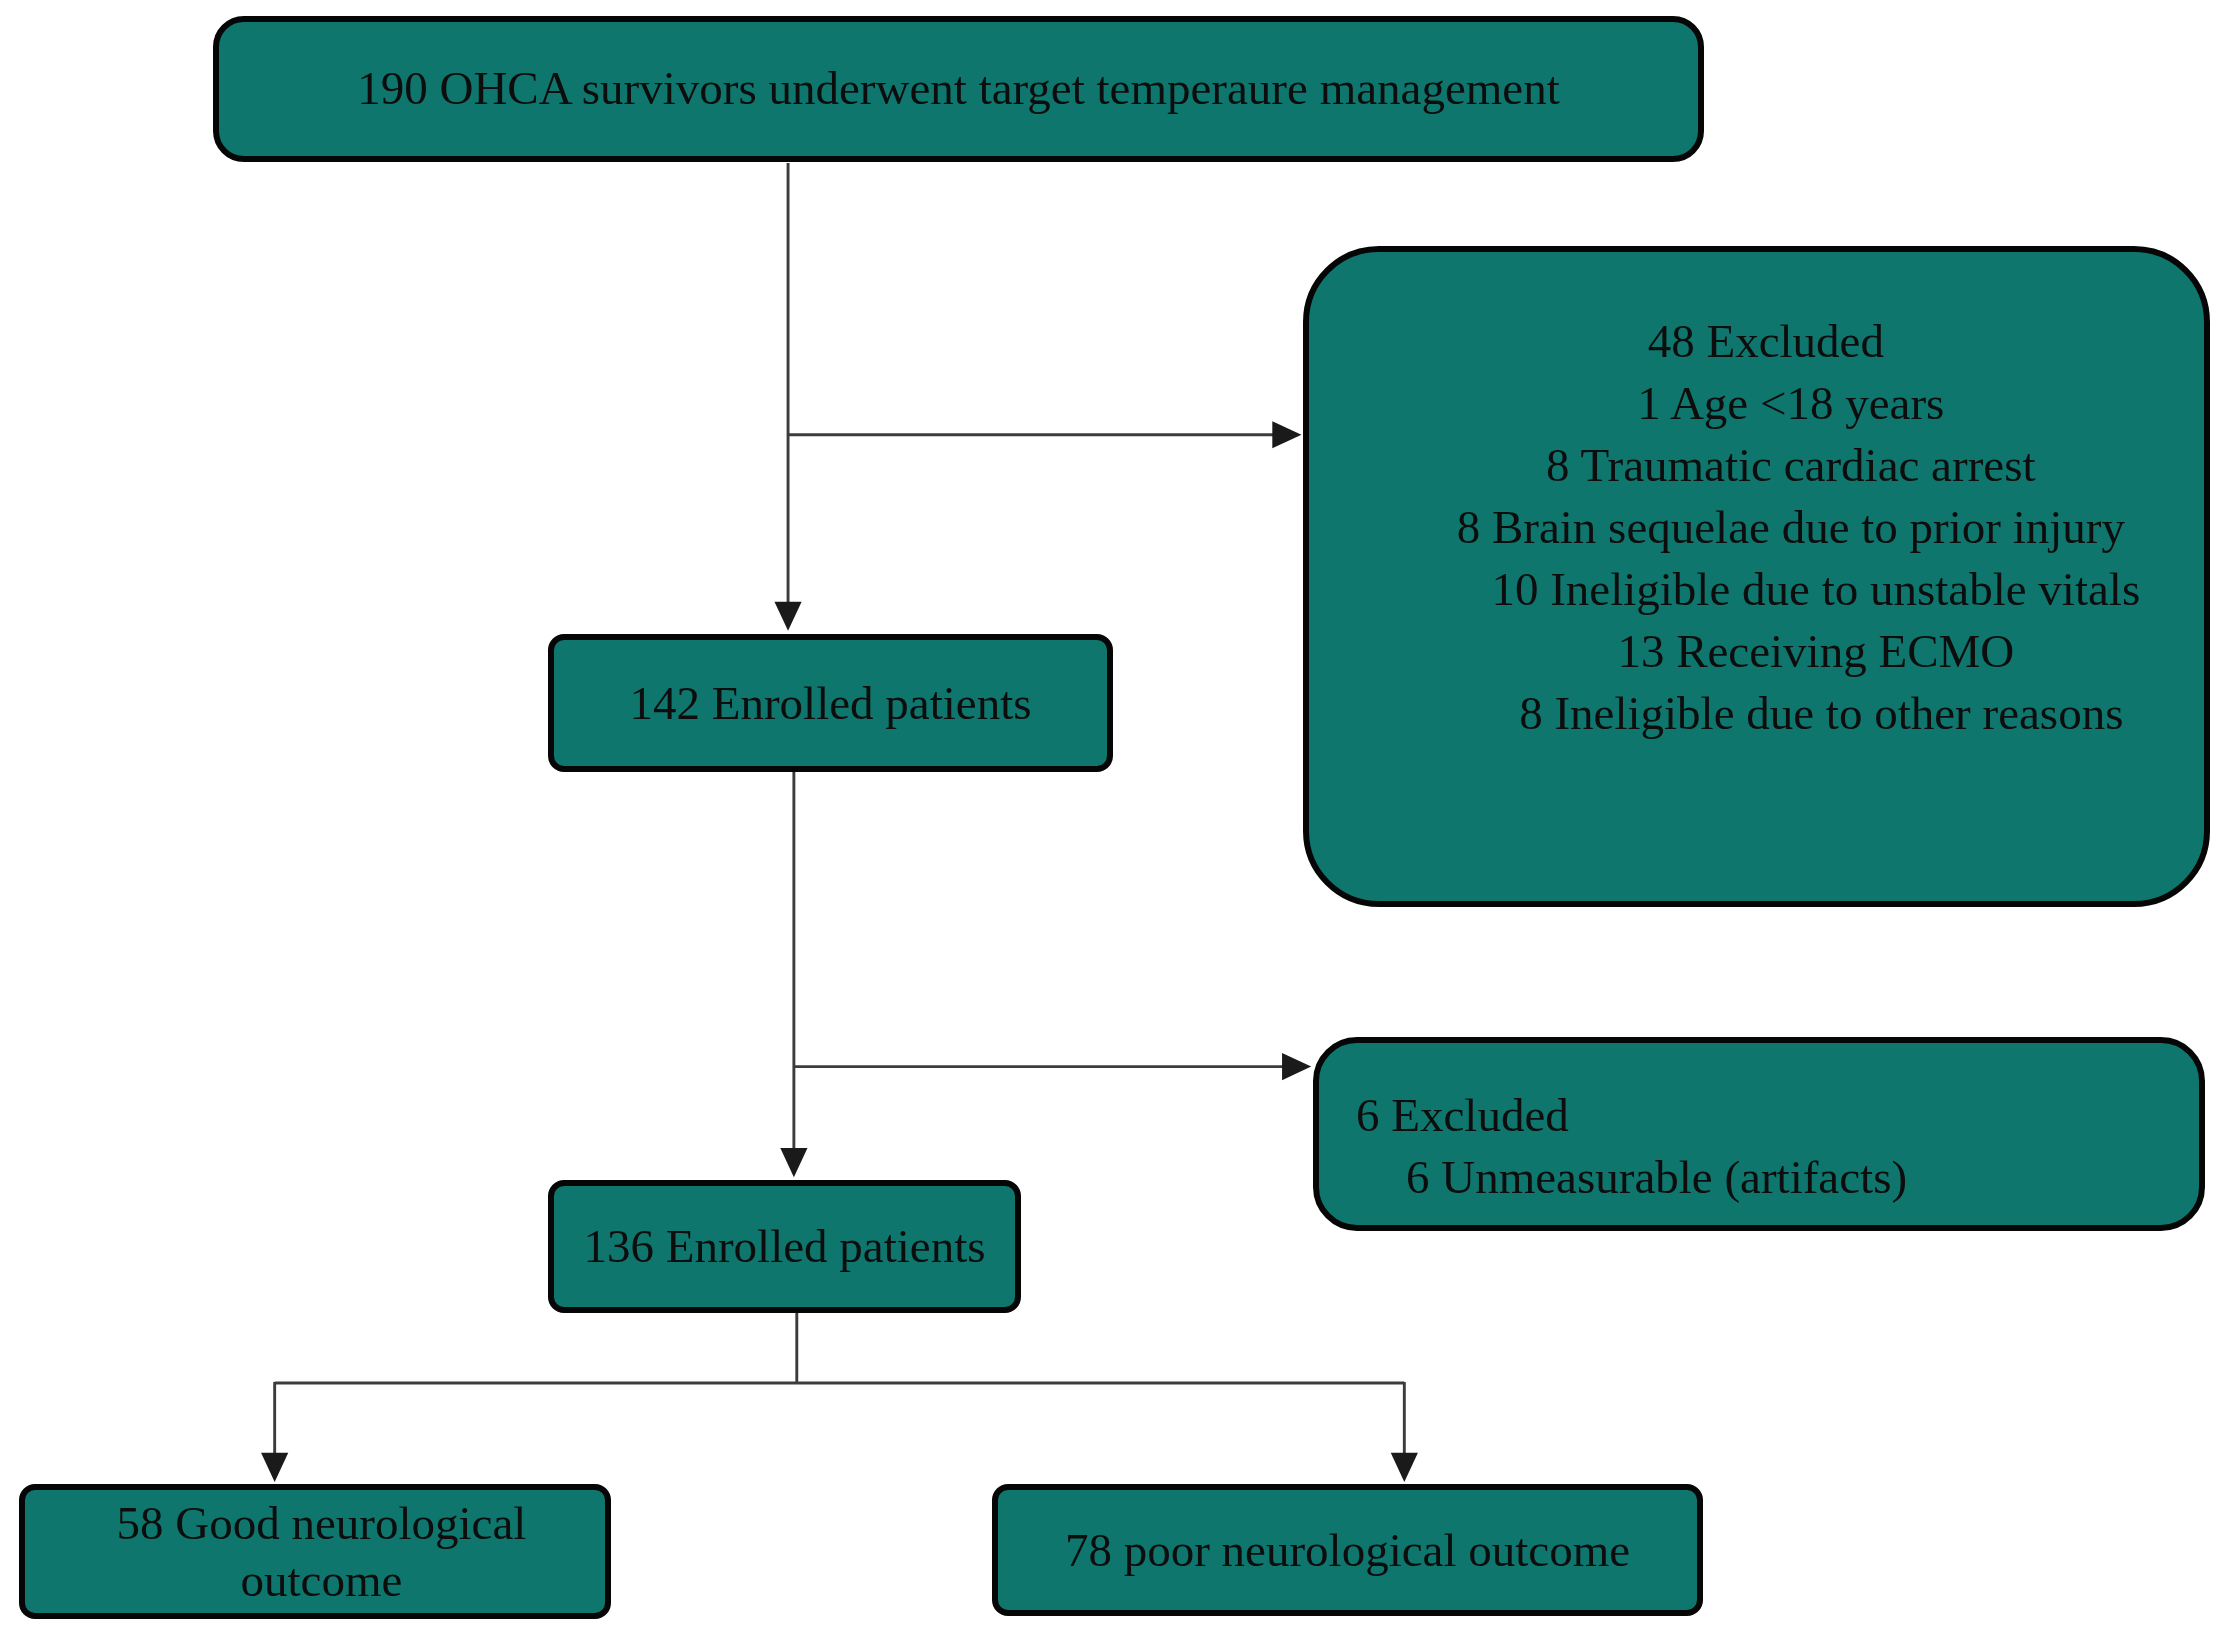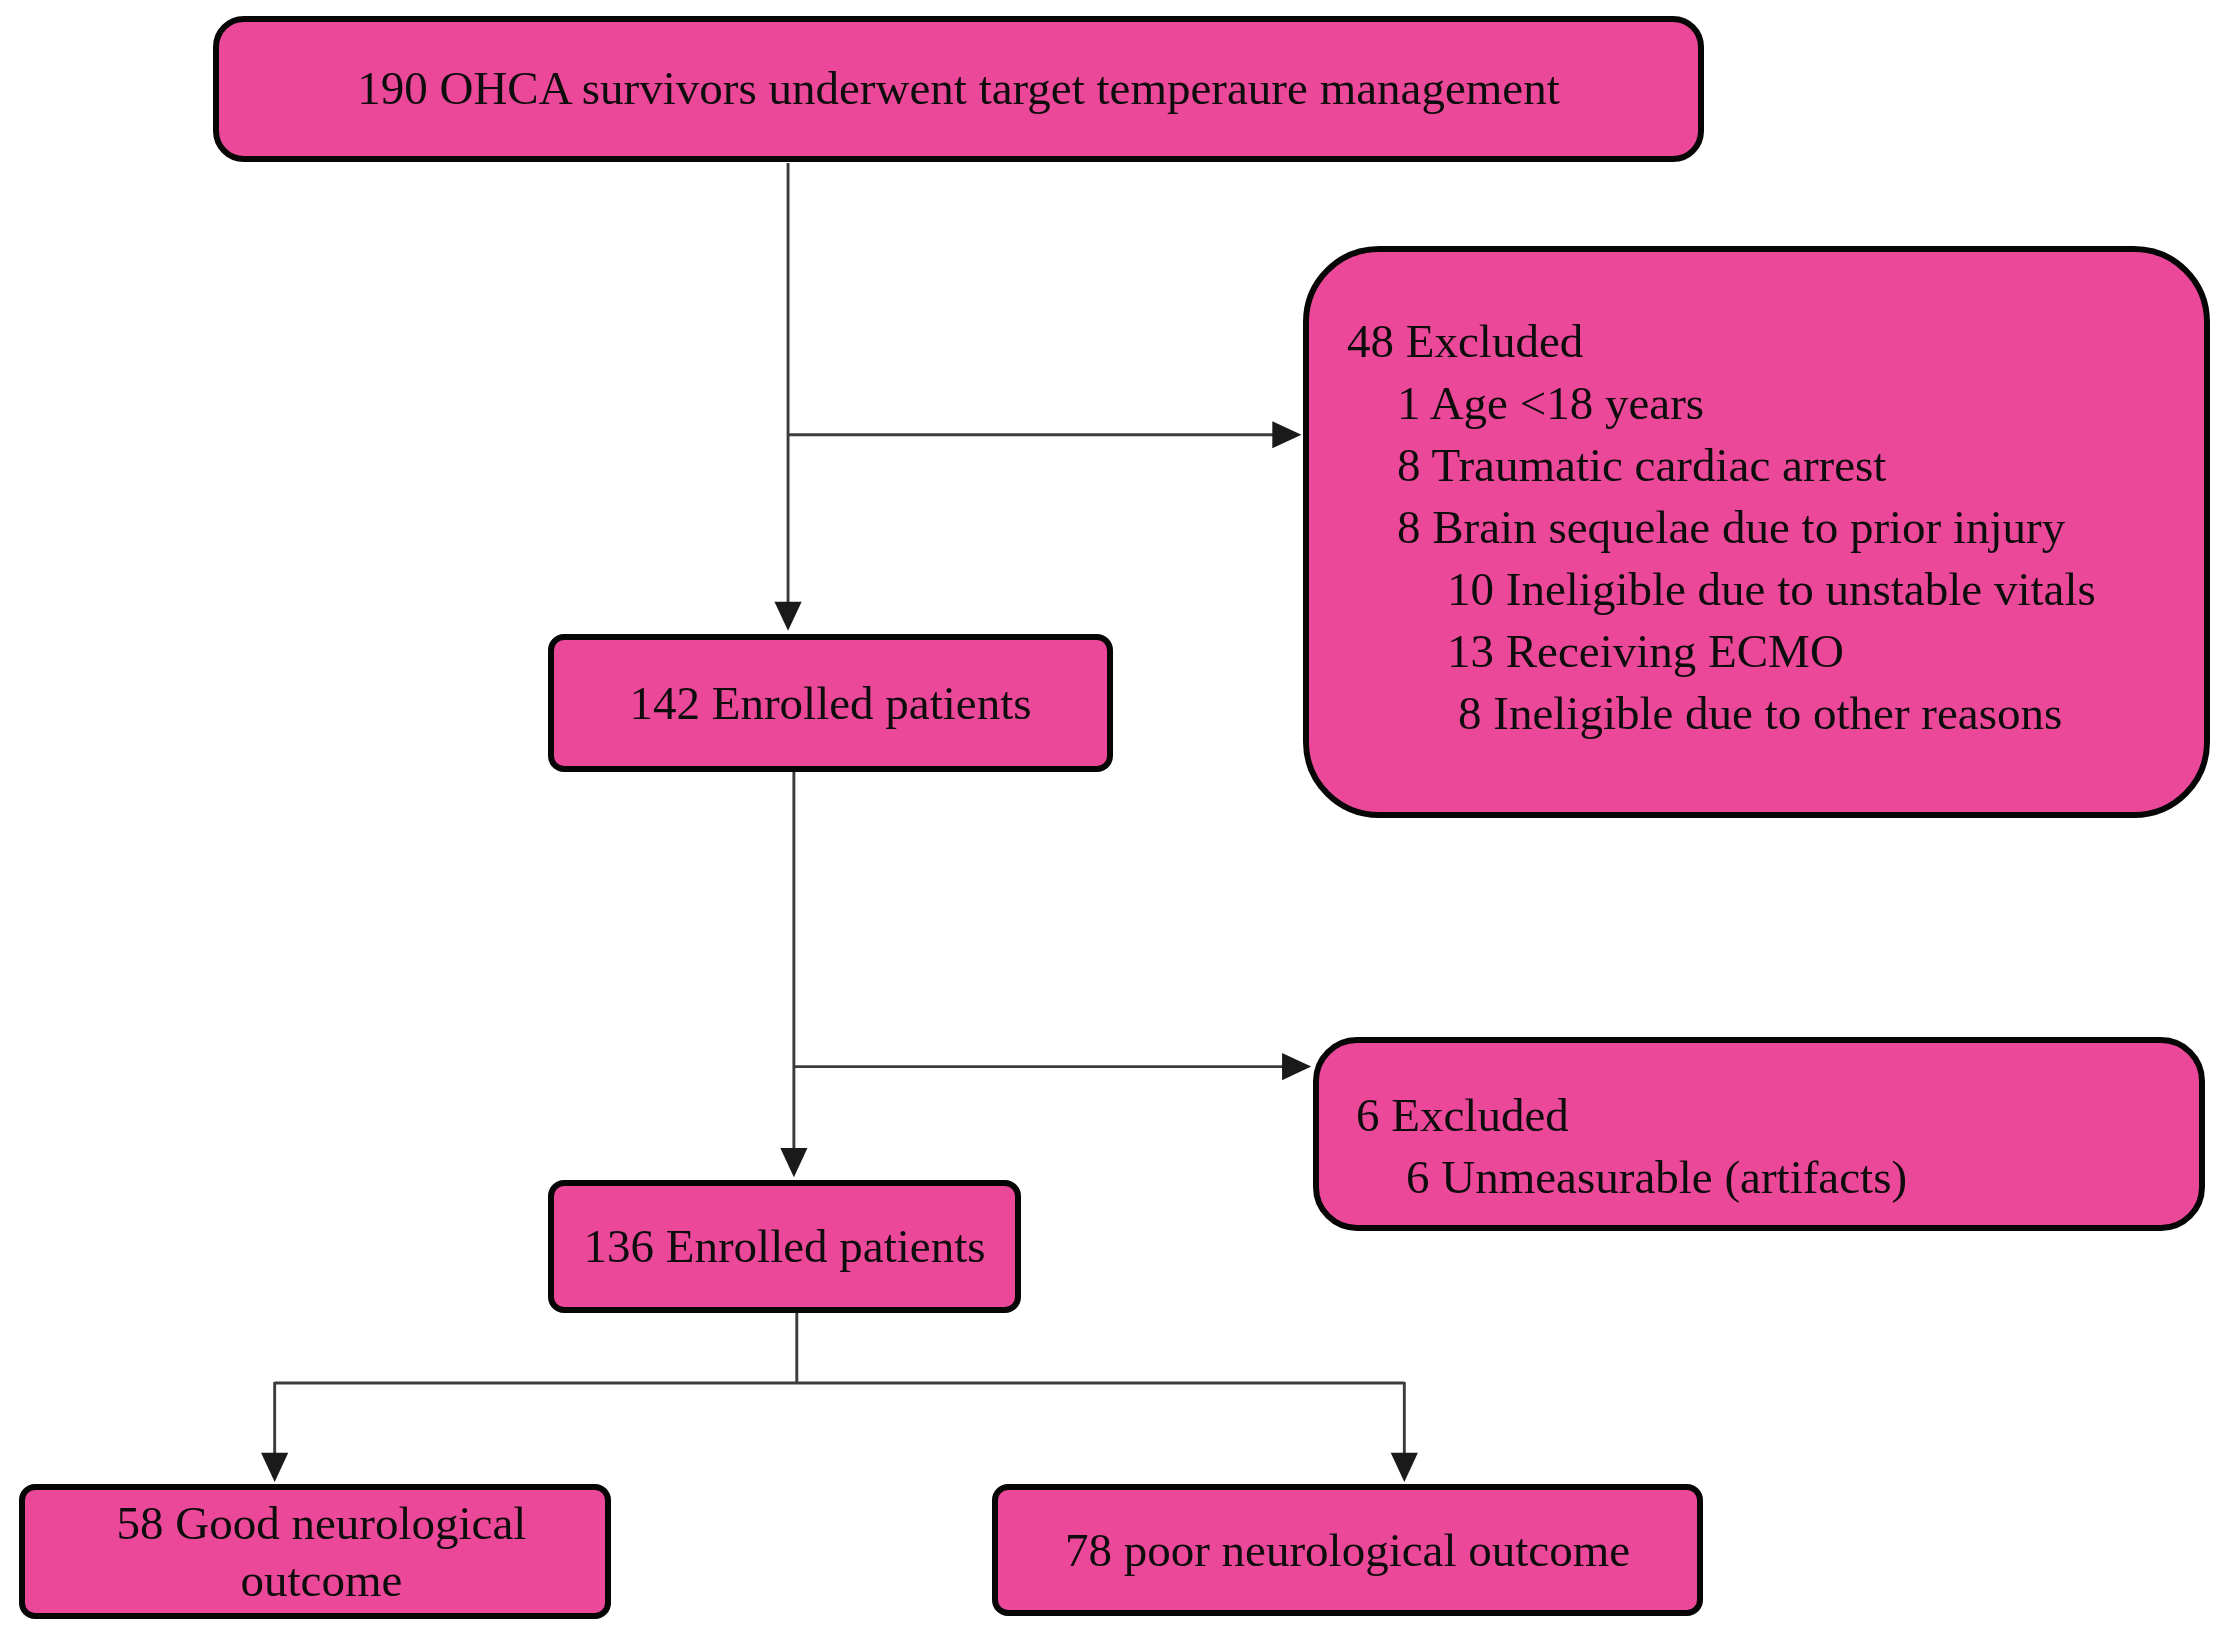--- a/index.html
+++ b/index.html
@@ -18,21 +18,21 @@
   }
   .connectors {
     position: absolute;
     left: 0; top: 0;
     width: 2238px;
     height: 1645px;
   }
   .node {
     position: absolute;
     box-sizing: border-box;
-    background: #ec4899;
+    background: #0f766e;
     border: 6.8px solid #060606;
     font-size: 47px;
     line-height: 1.2;
   }
   .label-box {
     display: flex;
     align-items: center;
     justify-content: center;
     text-align: center;
     border-radius: 16px;
@@ -88,21 +88,21 @@
     <g>
       <line x1="1447" y1="1424" x2="1447" y2="1500" stroke="#3c3c3c" stroke-width="3"></line>
       <polygon points="1447,1527 1433,1497 1461,1497" fill="#1a1a1a"></polygon>
     </g>
   </svg>
 
   <div class="node label-box src-box" style="left:213px; top:15.5px; width:1491px; height:146px;">
     <span>190 OHCA survivors underwent target temperaure management</span>
   </div>
 
-  <div class="node big-round lines-48" style="left:1303px; top:246px; width:907px; height:572px;">
+  <div class="node big-round lines-48" style="left:1303px; top:246px; width:907px; height:661px;text-align:center;">
     <div class="line ind0">48 Excluded</div>
     <div class="line ind1">1 Age &lt;18 years</div>
     <div class="line ind1">8 Traumatic cardiac arrest</div>
     <div class="line ind1">8 Brain sequelae due to prior injury</div>
     <div class="line ind2">10 Ineligible due to unstable vitals</div>
     <div class="line ind2">13 Receiving ECMO</div>
     <div class="line ind2b">8 Ineligible due to other reasons</div>
   </div>
 
   <div class="node label-box" style="left:548px; top:634px; width:565px; height:138px;">

